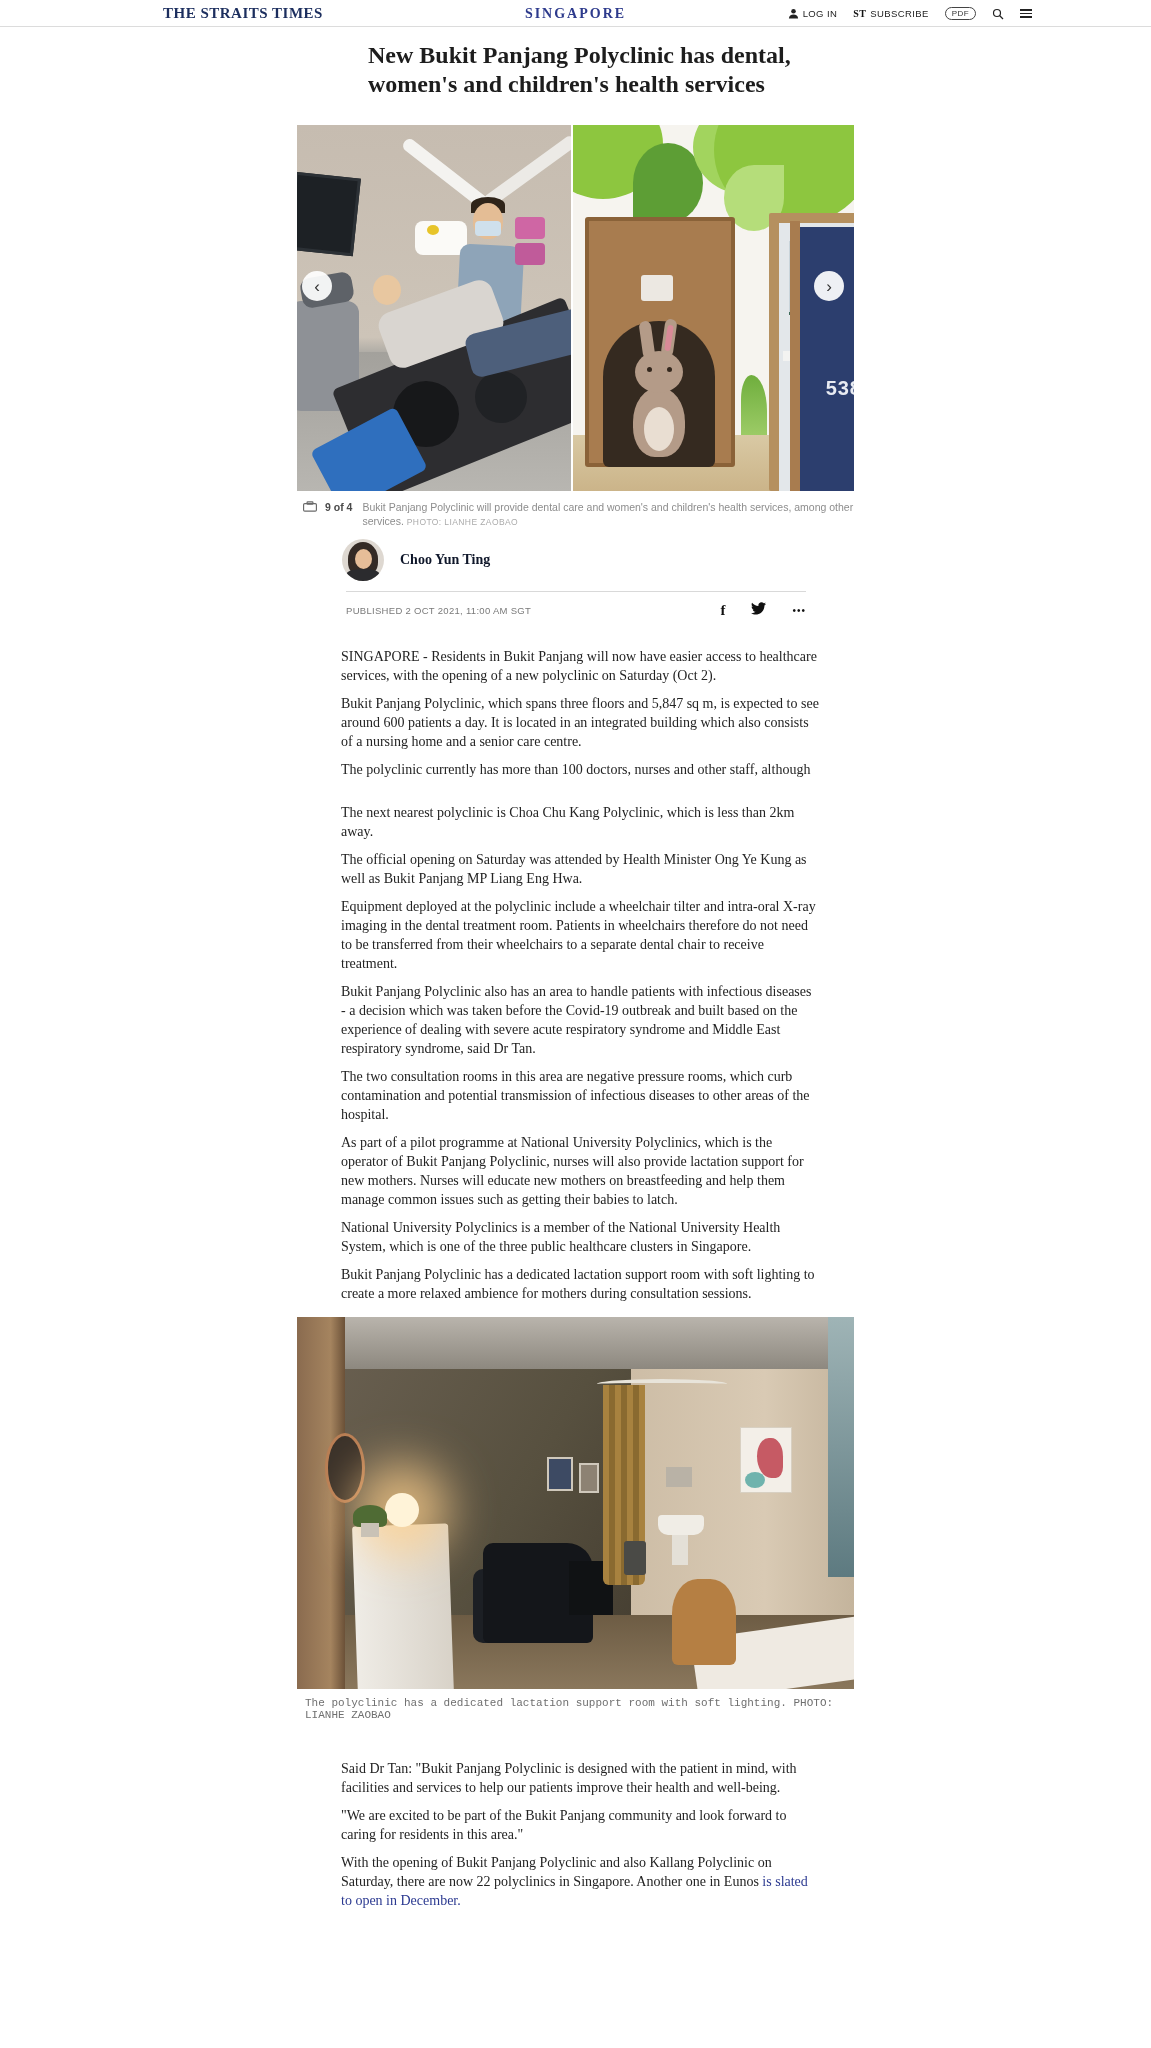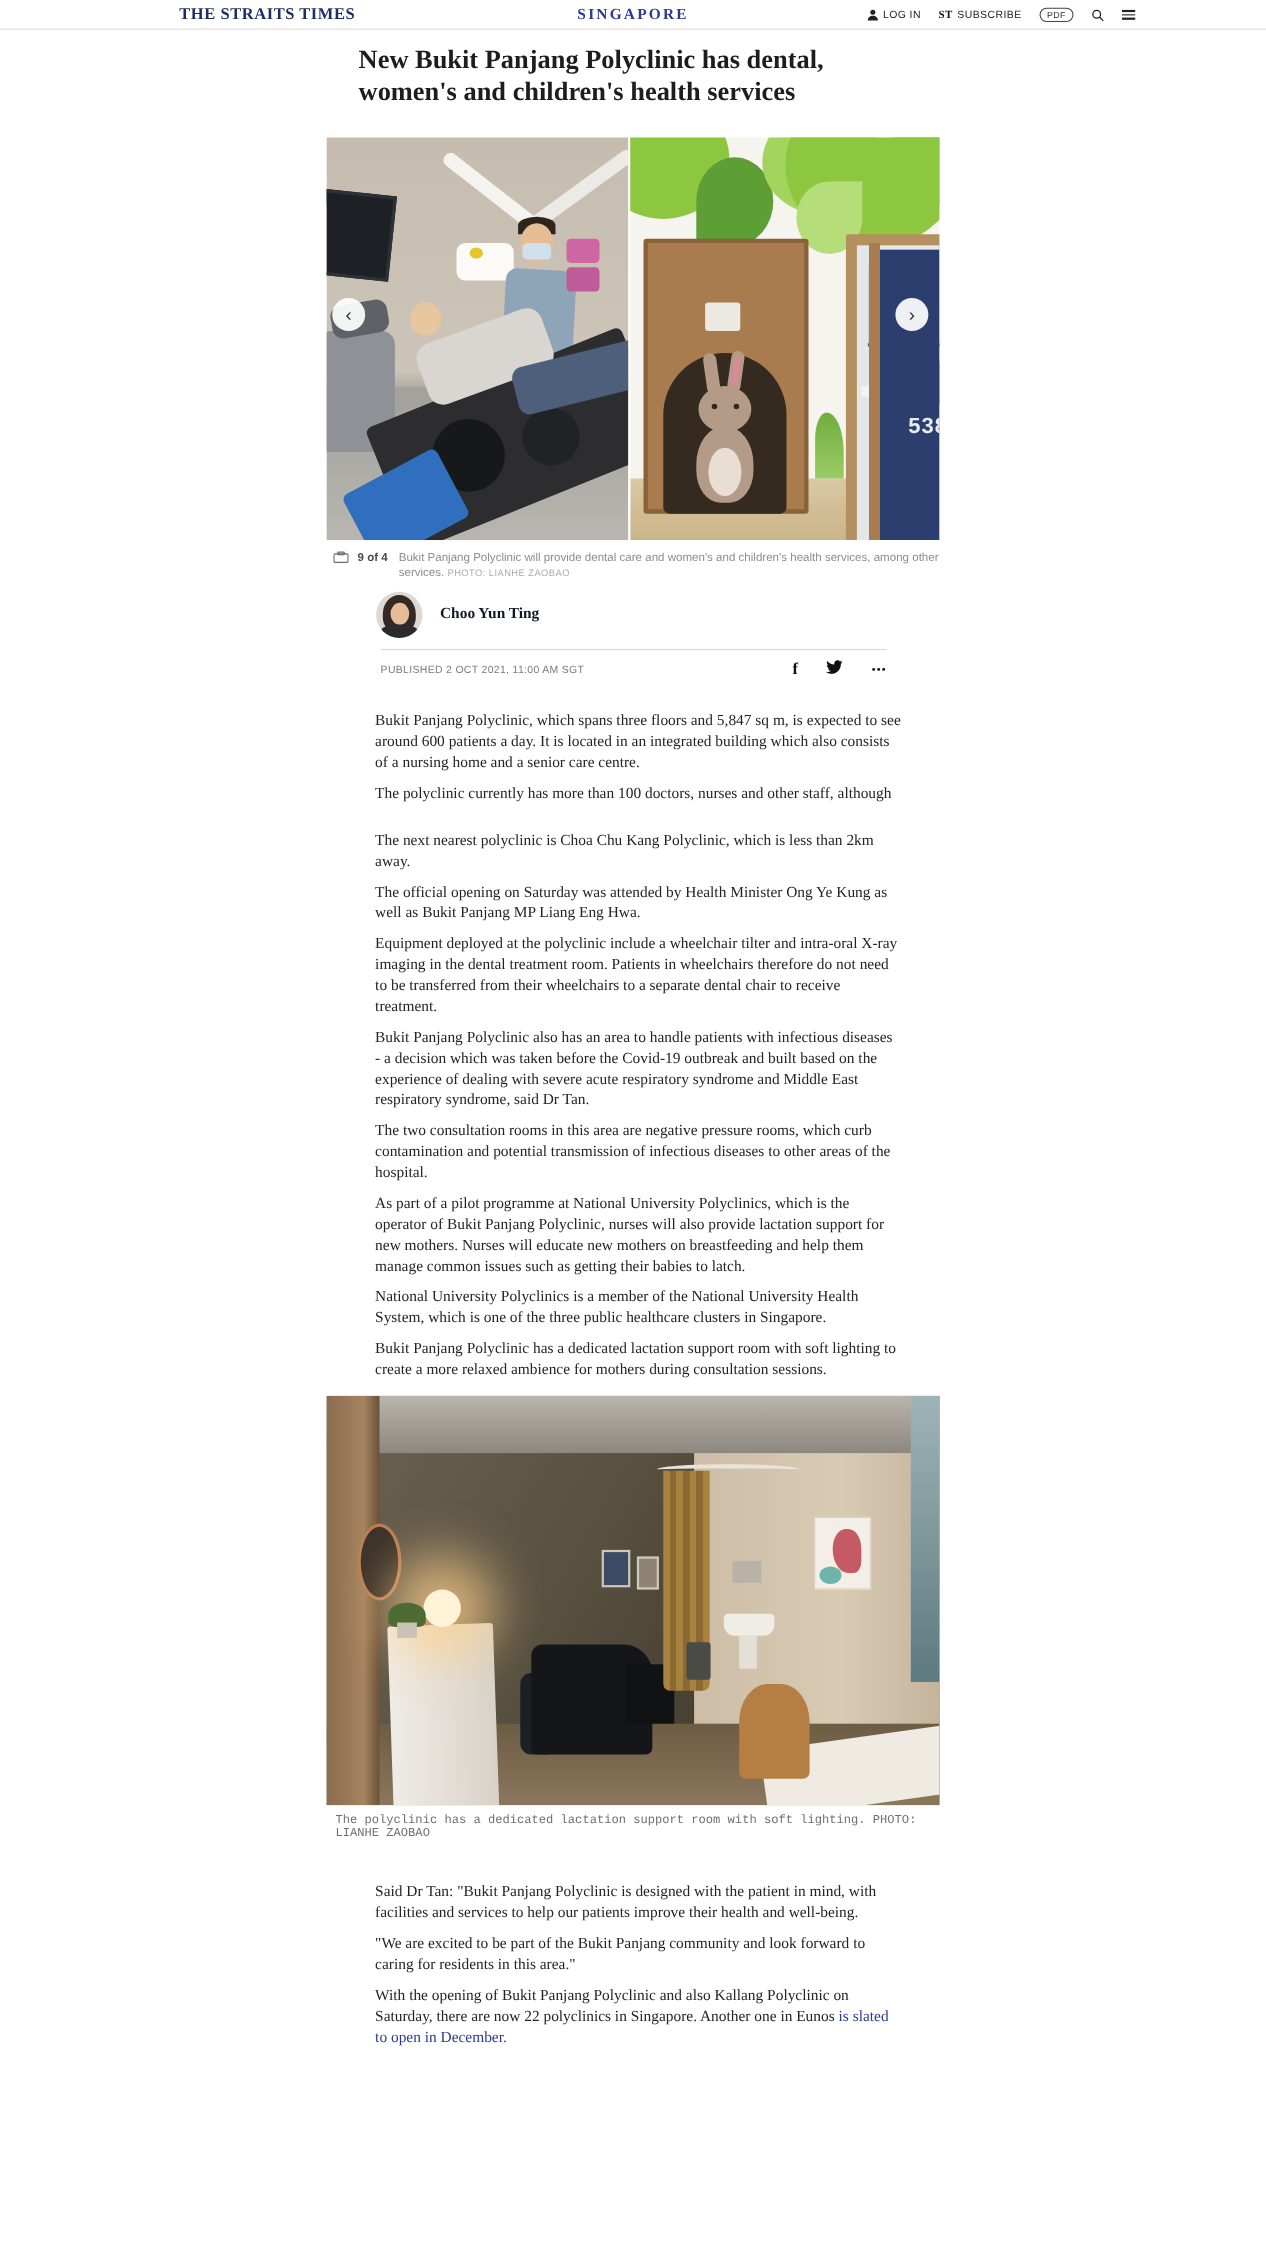--- a/index.html
+++ b/index.html
@@ -30,21 +30,21 @@
   .nav-item { display:flex; align-items:center; gap:4px; font-size:9.5px;
     letter-spacing:.4px; color:#222; cursor:pointer; white-space:nowrap; }
   .st-glyph { font-family:"Liberation Serif", serif; font-weight:bold; font-size:10px; color:#111; }
   .pdf-pill { border:1px solid #444; border-radius:8px; padding:1px 6px; font-size:8px; color:#333; }
   .icon-svg { display:block; }
   .burger { display:flex; flex-direction:column; gap:2px; cursor:pointer; }
   .burger i { display:block; width:12px; height:1.6px; background:#222; }
   
   .article-col { width:557px; margin:0 auto; position:relative; }
   h1.headline {
-    margin:14px 0 0 29px; width:450px;
+    margin:14px 0 0 71px; width:450px;
     font-family:"Liberation Serif", serif; font-weight:600;
     font-size:24px; line-height:29px; color:#1d1d1d;
   }
   
   .carousel { position:relative; margin-top:26px; width:557px; height:366px; background:#111; }
   .panes { display:flex; width:100%; height:100%; gap:2px; background:#fff; }
   .panel { position:relative; overflow:hidden; height:100%; }
   .panel.dental { width:49.3%; background:linear-gradient(180deg,#c6bcb0 0%,#cdc4b8 58%,#a9a7a2 63%,#bdbbb6 100%); }
   .panel.kids { width:50.7%; background:#f6f4ef; }
   .nav-arrow {
@@ -290,20 +290,21 @@
       <span class="s-ic">
         <svg width="15" height="13" viewBox="0 0 24 20" fill="#111">
             <path d="M24 2.4c-.9.4-1.8.7-2.8.8 1-.6 1.8-1.6 2.2-2.7-1 .6-2 1-3.1 1.2C19.4.7 18.1 0 16.7 0c-2.7 0-4.9 2.2-4.9 4.9 0 .4 0 .8.1 1.1C7.8 5.8 4.1 3.9 1.7.9 1.2 1.7 1 2.5 1 3.4c0 1.7.9 3.2 2.2 4.1-.8 0-1.6-.2-2.2-.6v.1c0 2.4 1.7 4.4 3.9 4.8-.4.1-.8.2-1.3.2-.3 0-.6 0-.9-.1.6 2 2.4 3.4 4.6 3.4-1.7 1.3-3.8 2.1-6.1 2.1H0c2.2 1.4 4.8 2.2 7.5 2.2 9.1 0 14-7.5 14-14v-.6c1-.7 1.8-1.6 2.5-2.6z"></path>
           </svg>
       </span>
       <span class="s-ic more-dots">•••</span>
     </span>
   </div>
 
   <div class="body-text">
+    <p>SINGAPORE - Residents in Bukit Panjang will now have easier access to healthcare services, with the opening of a new polyclinic on Saturday (Oct 2).</p>
     <p>Bukit Panjang Polyclinic, which spans three floors and 5,847 sq m, is expected to see around 600 patients a day. It is located in an integrated building which also consists of a nursing home and a senior care centre.</p>
     <p class="gap-after">The polyclinic currently has more than 100 doctors, nurses and other staff, although</p>
     <p>The next nearest polyclinic is Choa Chu Kang Polyclinic, which is less than 2km away.</p>
     <p>The official opening on Saturday was attended by Health Minister Ong Ye Kung as well as Bukit Panjang MP Liang Eng Hwa.</p>
     <p>Equipment deployed at the polyclinic include a wheelchair tilter and intra-oral X-ray imaging in the dental treatment room. Patients in wheelchairs therefore do not need to be transferred from their wheelchairs to a separate dental chair to receive treatment.</p>
     <p>Bukit Panjang Polyclinic also has an area to handle patients with infectious diseases - a decision which was taken before the Covid-19 outbreak and built based on the experience of dealing with severe acute respiratory syndrome and Middle East respiratory syndrome, said Dr Tan.</p>
     <p>The two consultation rooms in this area are negative pressure rooms, which curb contamination and potential transmission of infectious diseases to other areas of the hospital.</p>
     <p>As part of a pilot programme at National University Polyclinics, which is the operator of Bukit Panjang Polyclinic, nurses will also provide lactation support for new mothers. Nurses will educate new mothers on breastfeeding and help them manage common issues such as getting their babies to latch.</p>
     <p>National University Polyclinics is a member of the National University Health System, which is one of the three public healthcare clusters in Singapore.</p>
     <p>Bukit Panjang Polyclinic has a dedicated lactation support room with soft lighting to create a more relaxed ambience for mothers during consultation sessions.</p>

